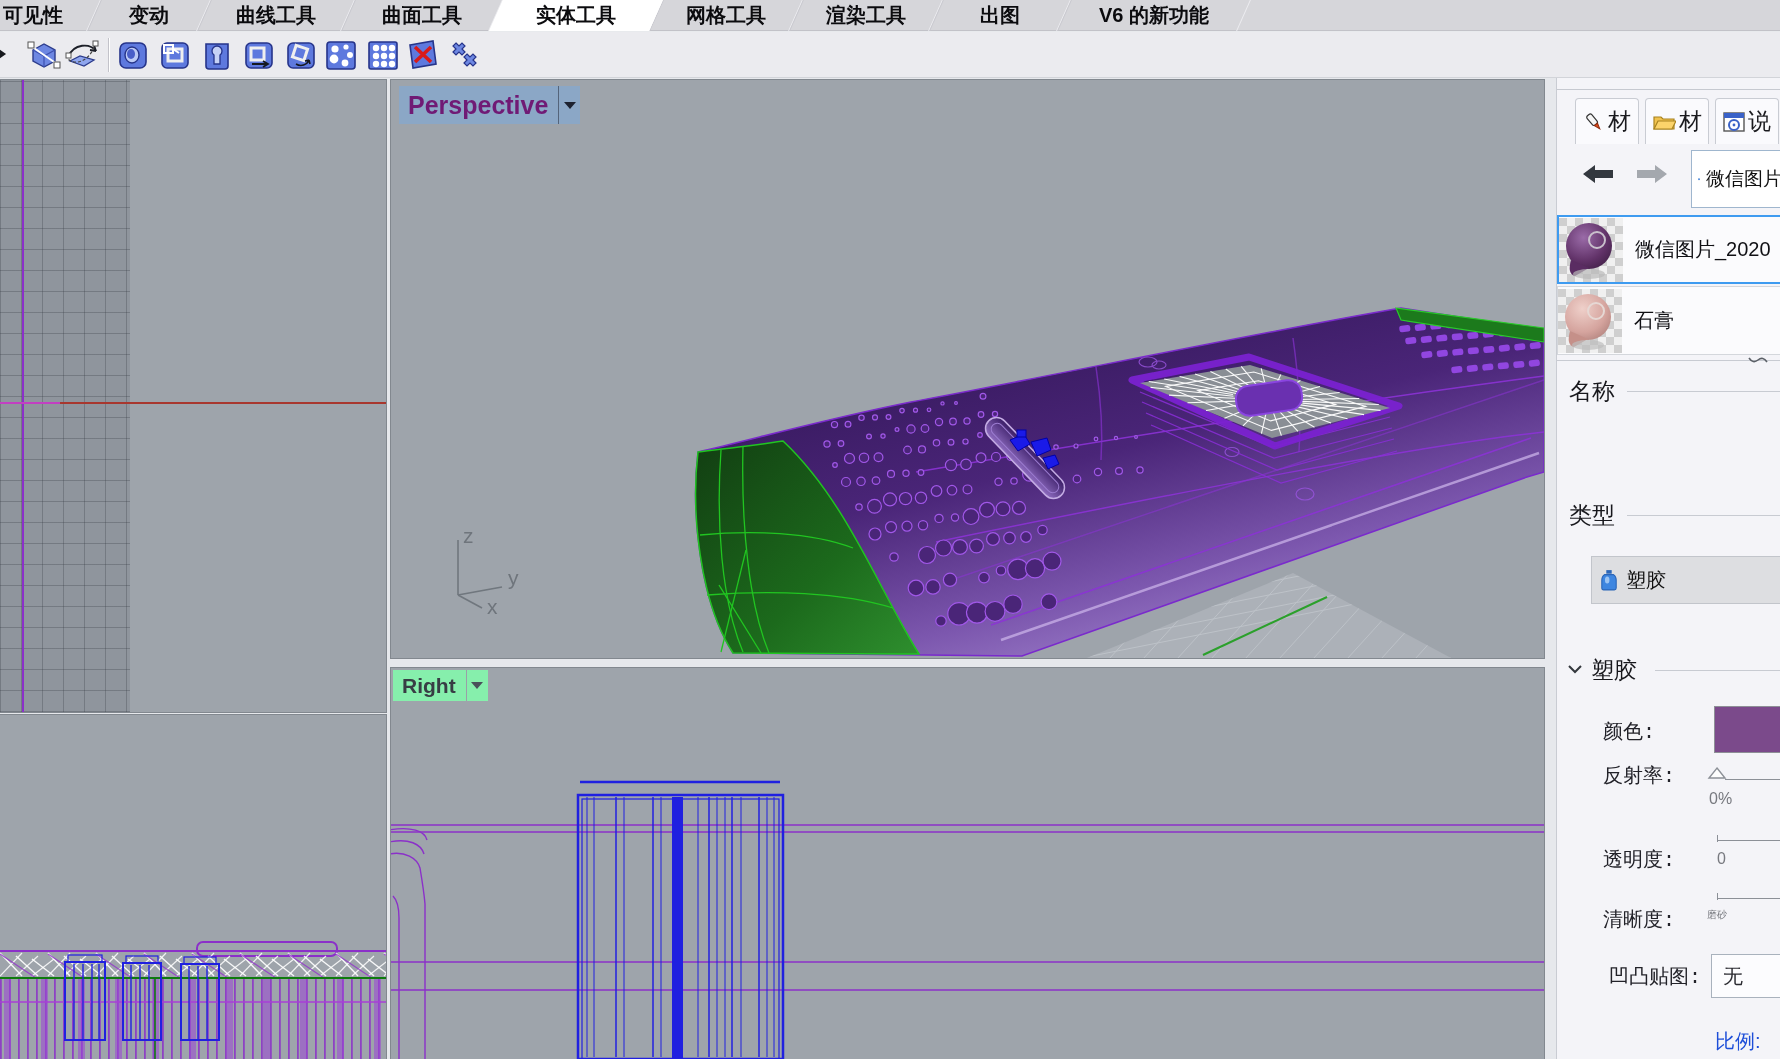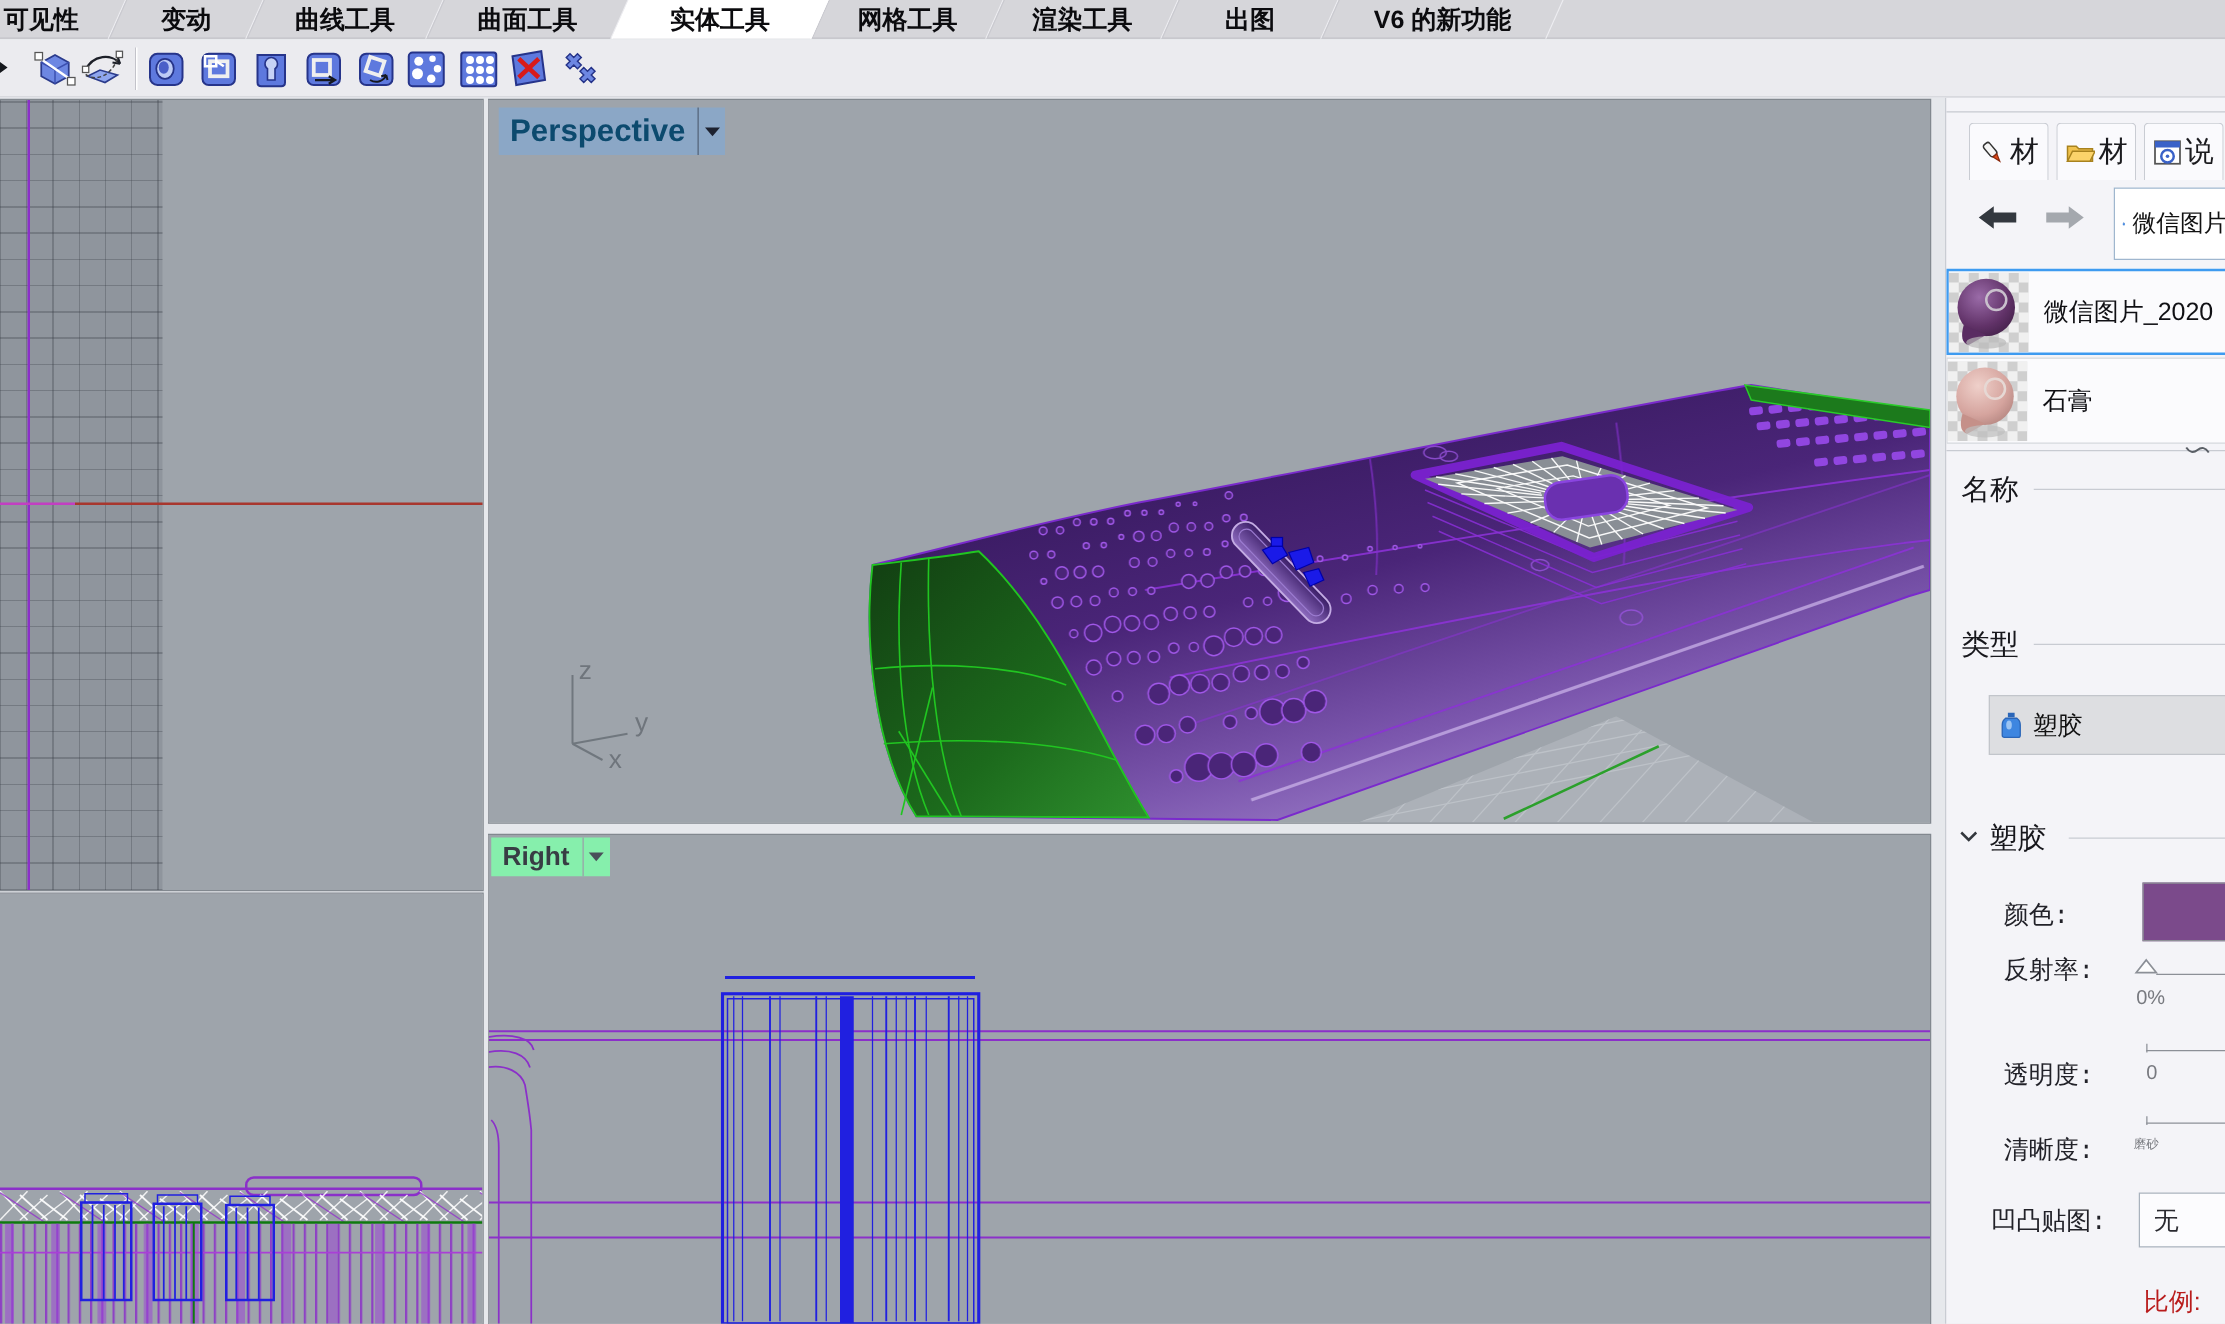--- a/index.html
+++ b/index.html
@@ -21,21 +21,21 @@
     background:#EBEBEF; border-bottom:1px solid #D2D4D9; }
   .tbtn { position:absolute; top:5px; width:36px; height:36px;
     display:flex; align-items:center; justify-content:center; border-radius:3px; }
   .tsep { position:absolute; top:6px; width:2px; height:34px;
     background:linear-gradient(90deg,#c3c3ca 0 1px,#fff 1px 2px); }
 
   
   .vp { position:absolute; background:#9EA4AB; outline:1px solid #82888F; }
   .vp-chip { position:absolute; display:flex; align-items:stretch;
     z-index:5; cursor:pointer; }
-  .vp-chip .t { padding:2px 10px 2px 9px; font-weight:700; color:#0c4a6e;
+  .vp-chip .t { padding:2px 10px 2px 9px; font-weight:700; color:#701a75;
     display:flex; align-items:center; }
   .vp-chip .dd { width:22px; display:flex; align-items:center; justify-content:center;
     border-left:1px solid rgba(40,45,60,.55); }
   .caret { width:0; height:0; border-left:6px solid transparent;
     border-right:6px solid transparent; border-top:7px solid #1d2230; }
 
   
   .tl-grid { position:absolute; left:0; top:0; width:130px; height:100%;
     background-color:#8F959D;
     background-image:
@@ -64,21 +64,21 @@
   .small-val { position:absolute; font-size:16px; color:#77797f; white-space:nowrap; }
   .slider-line { position:absolute; height:1px; background:#8C9097; }
   .tick { position:absolute; width:1px; height:7px; background:#8C9097; }
   .field { position:absolute; background:#fff; border:1px solid #A9B2BD;
     font-size:16px; color:#2a2a30; display:flex; align-items:center;
     padding-left:11px; overflow:hidden; white-space:nowrap; }
   .typebox { position:absolute; background:#DDDEE1; border:1px solid #C2C5CB;
     display:flex; align-items:center; gap:8px; padding-left:8px;
     font-size:20px; color:#111; overflow:hidden; white-space:nowrap; cursor:pointer; }
   .swatch { position:absolute; border:1px solid #8d8f96; cursor:pointer; }
-  .scale-lbl { position:absolute; font-size:20px; color:#b91c1c; }
+  .scale-lbl { position:absolute; font-size:20px; color:#1d4ed8; }
 </style>
 </head>
 <body>
 
 <div class="tabbar">
   <div class="mtab" style="left:-28px;width:122px">
       <span class="lbl">可见性</span>
     </div>
   <div class="mtab" style="left:94px;width:110px">
       <span class="lbl">变动</span>
@@ -812,19 +812,19 @@
   <div class="prop-lbl" style="top:768px;">透明度:</div>
   <div class="tick" style="left:160px;top:757px;"></div>
   <div class="slider-line" style="left:160px;top:762px;width:64px;"></div>
   <div class="small-val" style="left:160px;top:772px;">0</div>
 
   <div class="prop-lbl" style="top:828px;">清晰度:</div>
   <div class="tick" style="left:160px;top:815px;"></div>
   <div class="slider-line" style="left:160px;top:820px;width:64px;"></div>
   <div class="small-val" style="left:150px;top:830px;font-size:10px;">磨砂</div>
 
-  <div class="prop-lbl" style="left:36px;top:885px;">凹凸贴图:</div>
+  <div class="prop-lbl" style="left:52px;top:885px;">凹凸贴图:</div>
   <div class="field" style="left:154px;top:876px;width:72px;height:44px;font-size:20px;background:#FCFCFE;">
     <span>无</span>
   </div>
 
   <div class="scale-lbl" style="left:158px;top:950px;">比例:</div>
 </div>
 
 </body></html>

